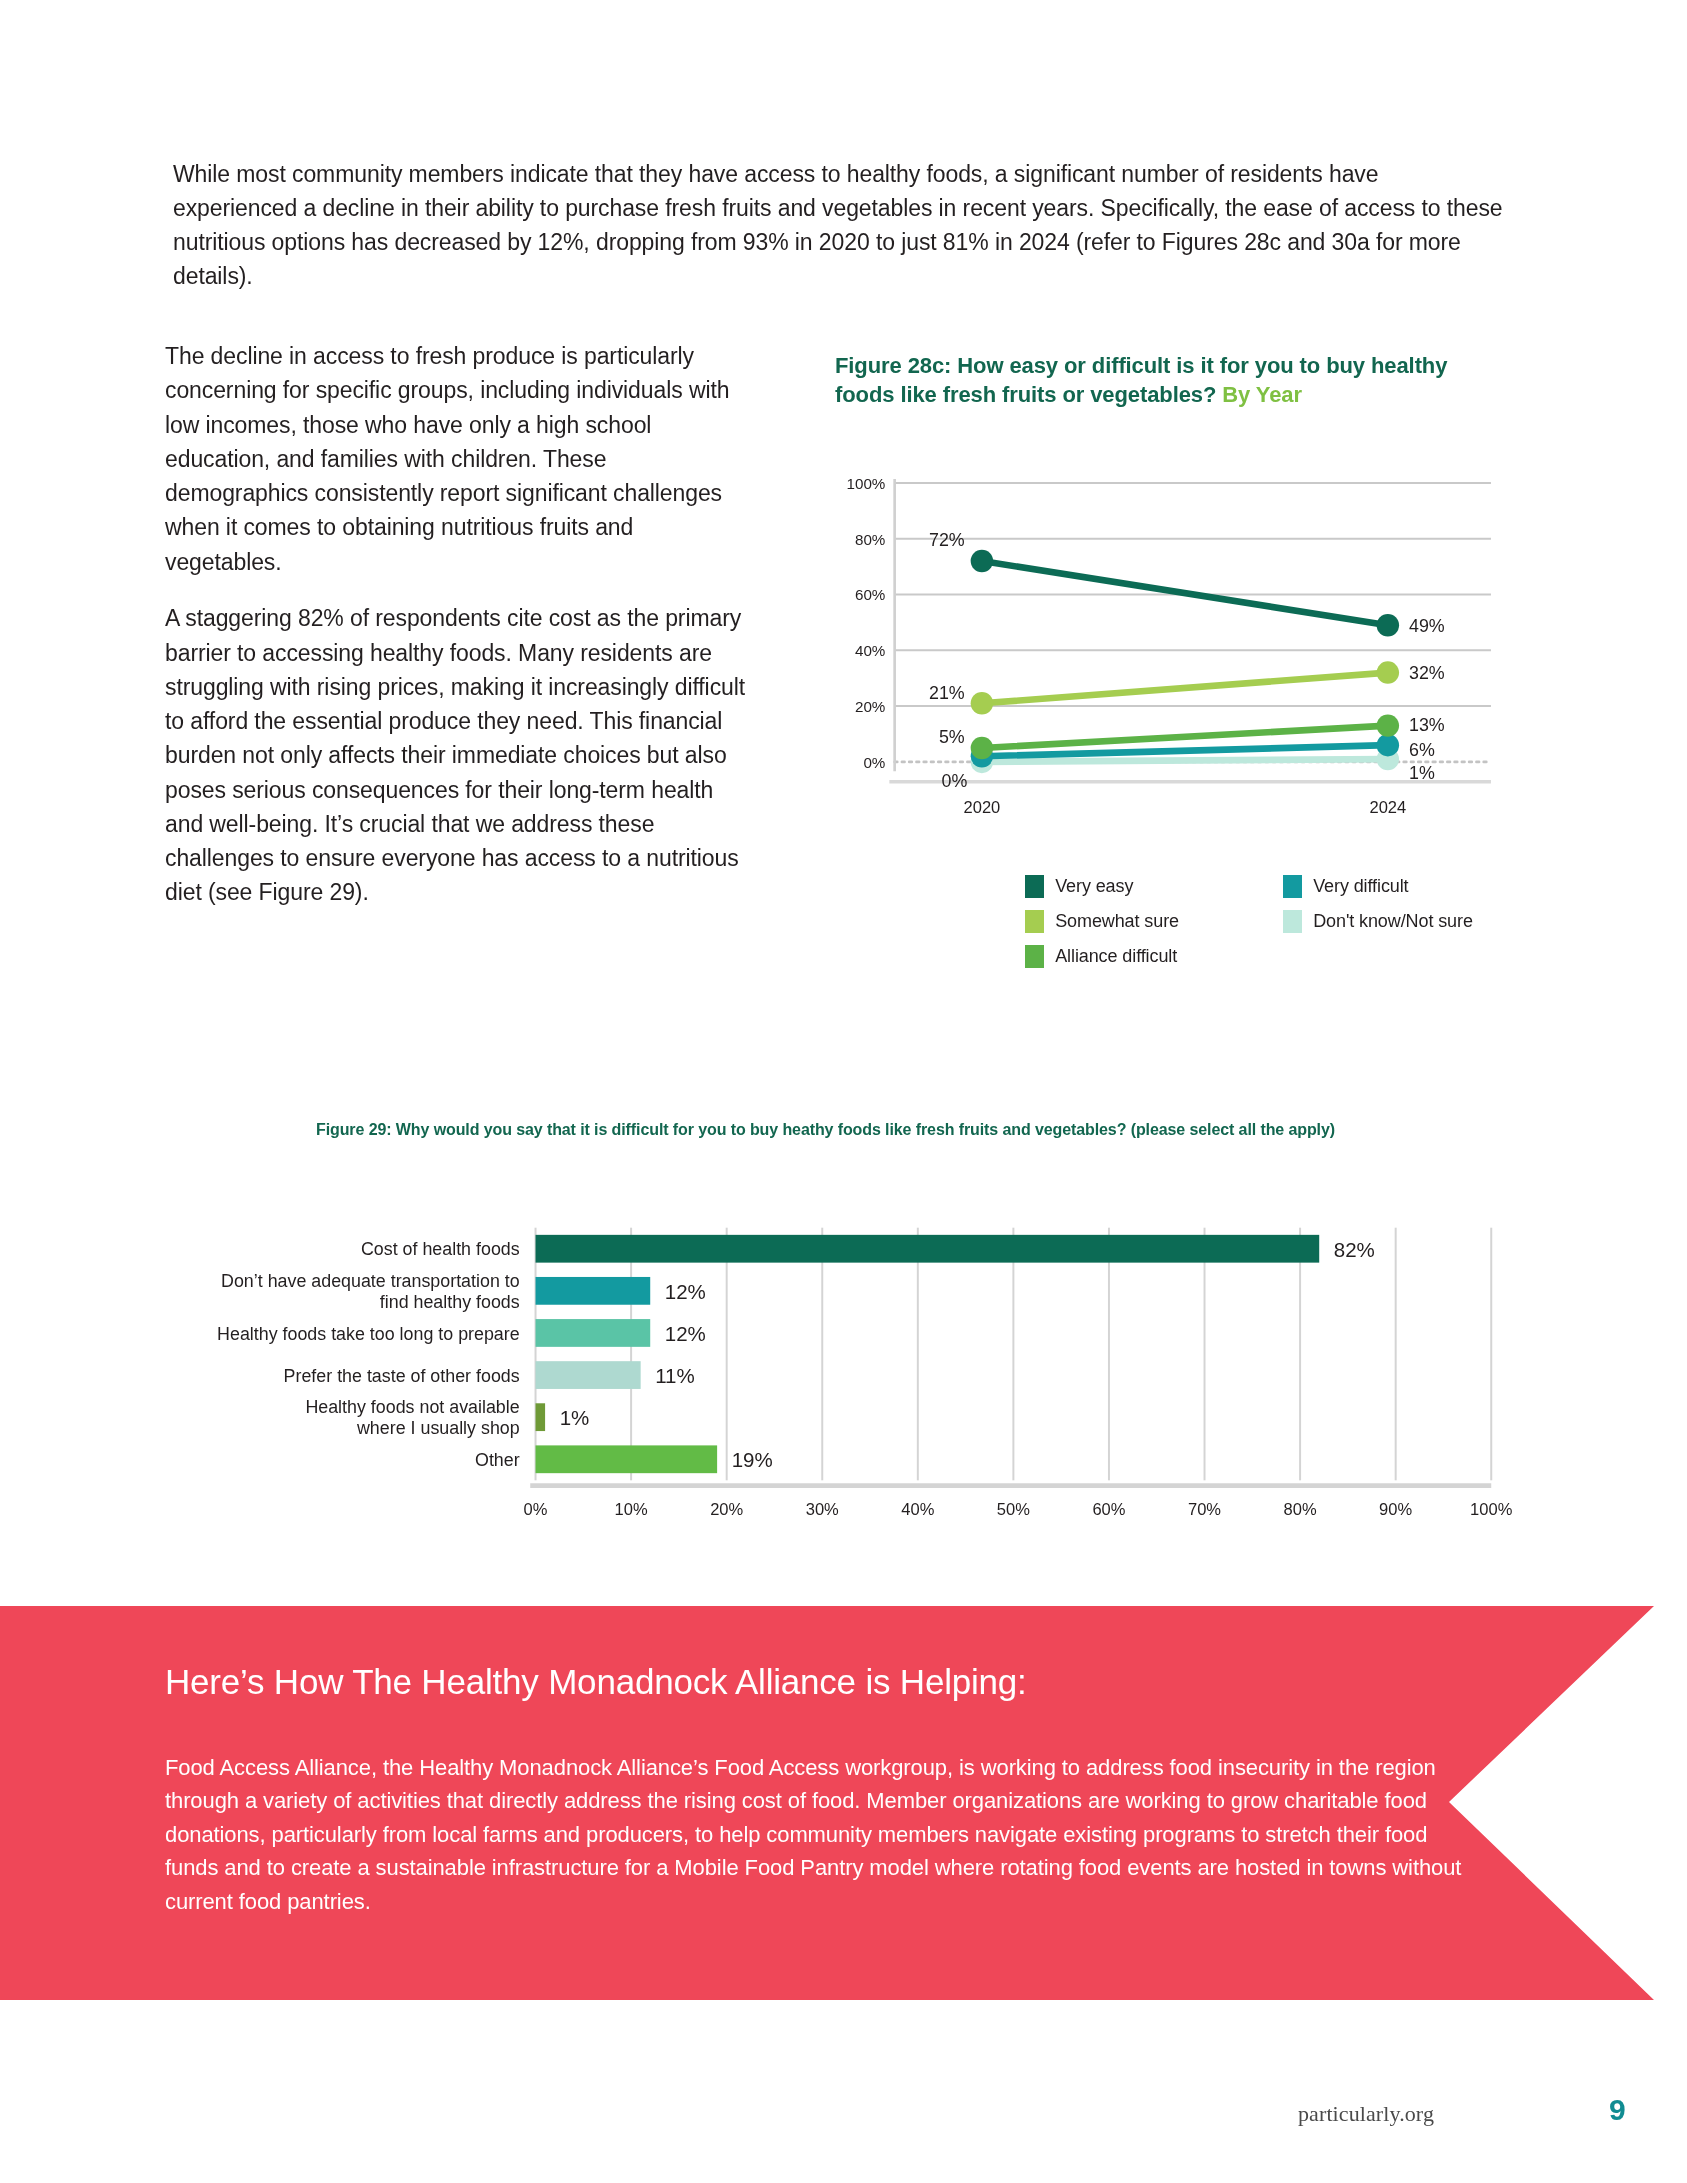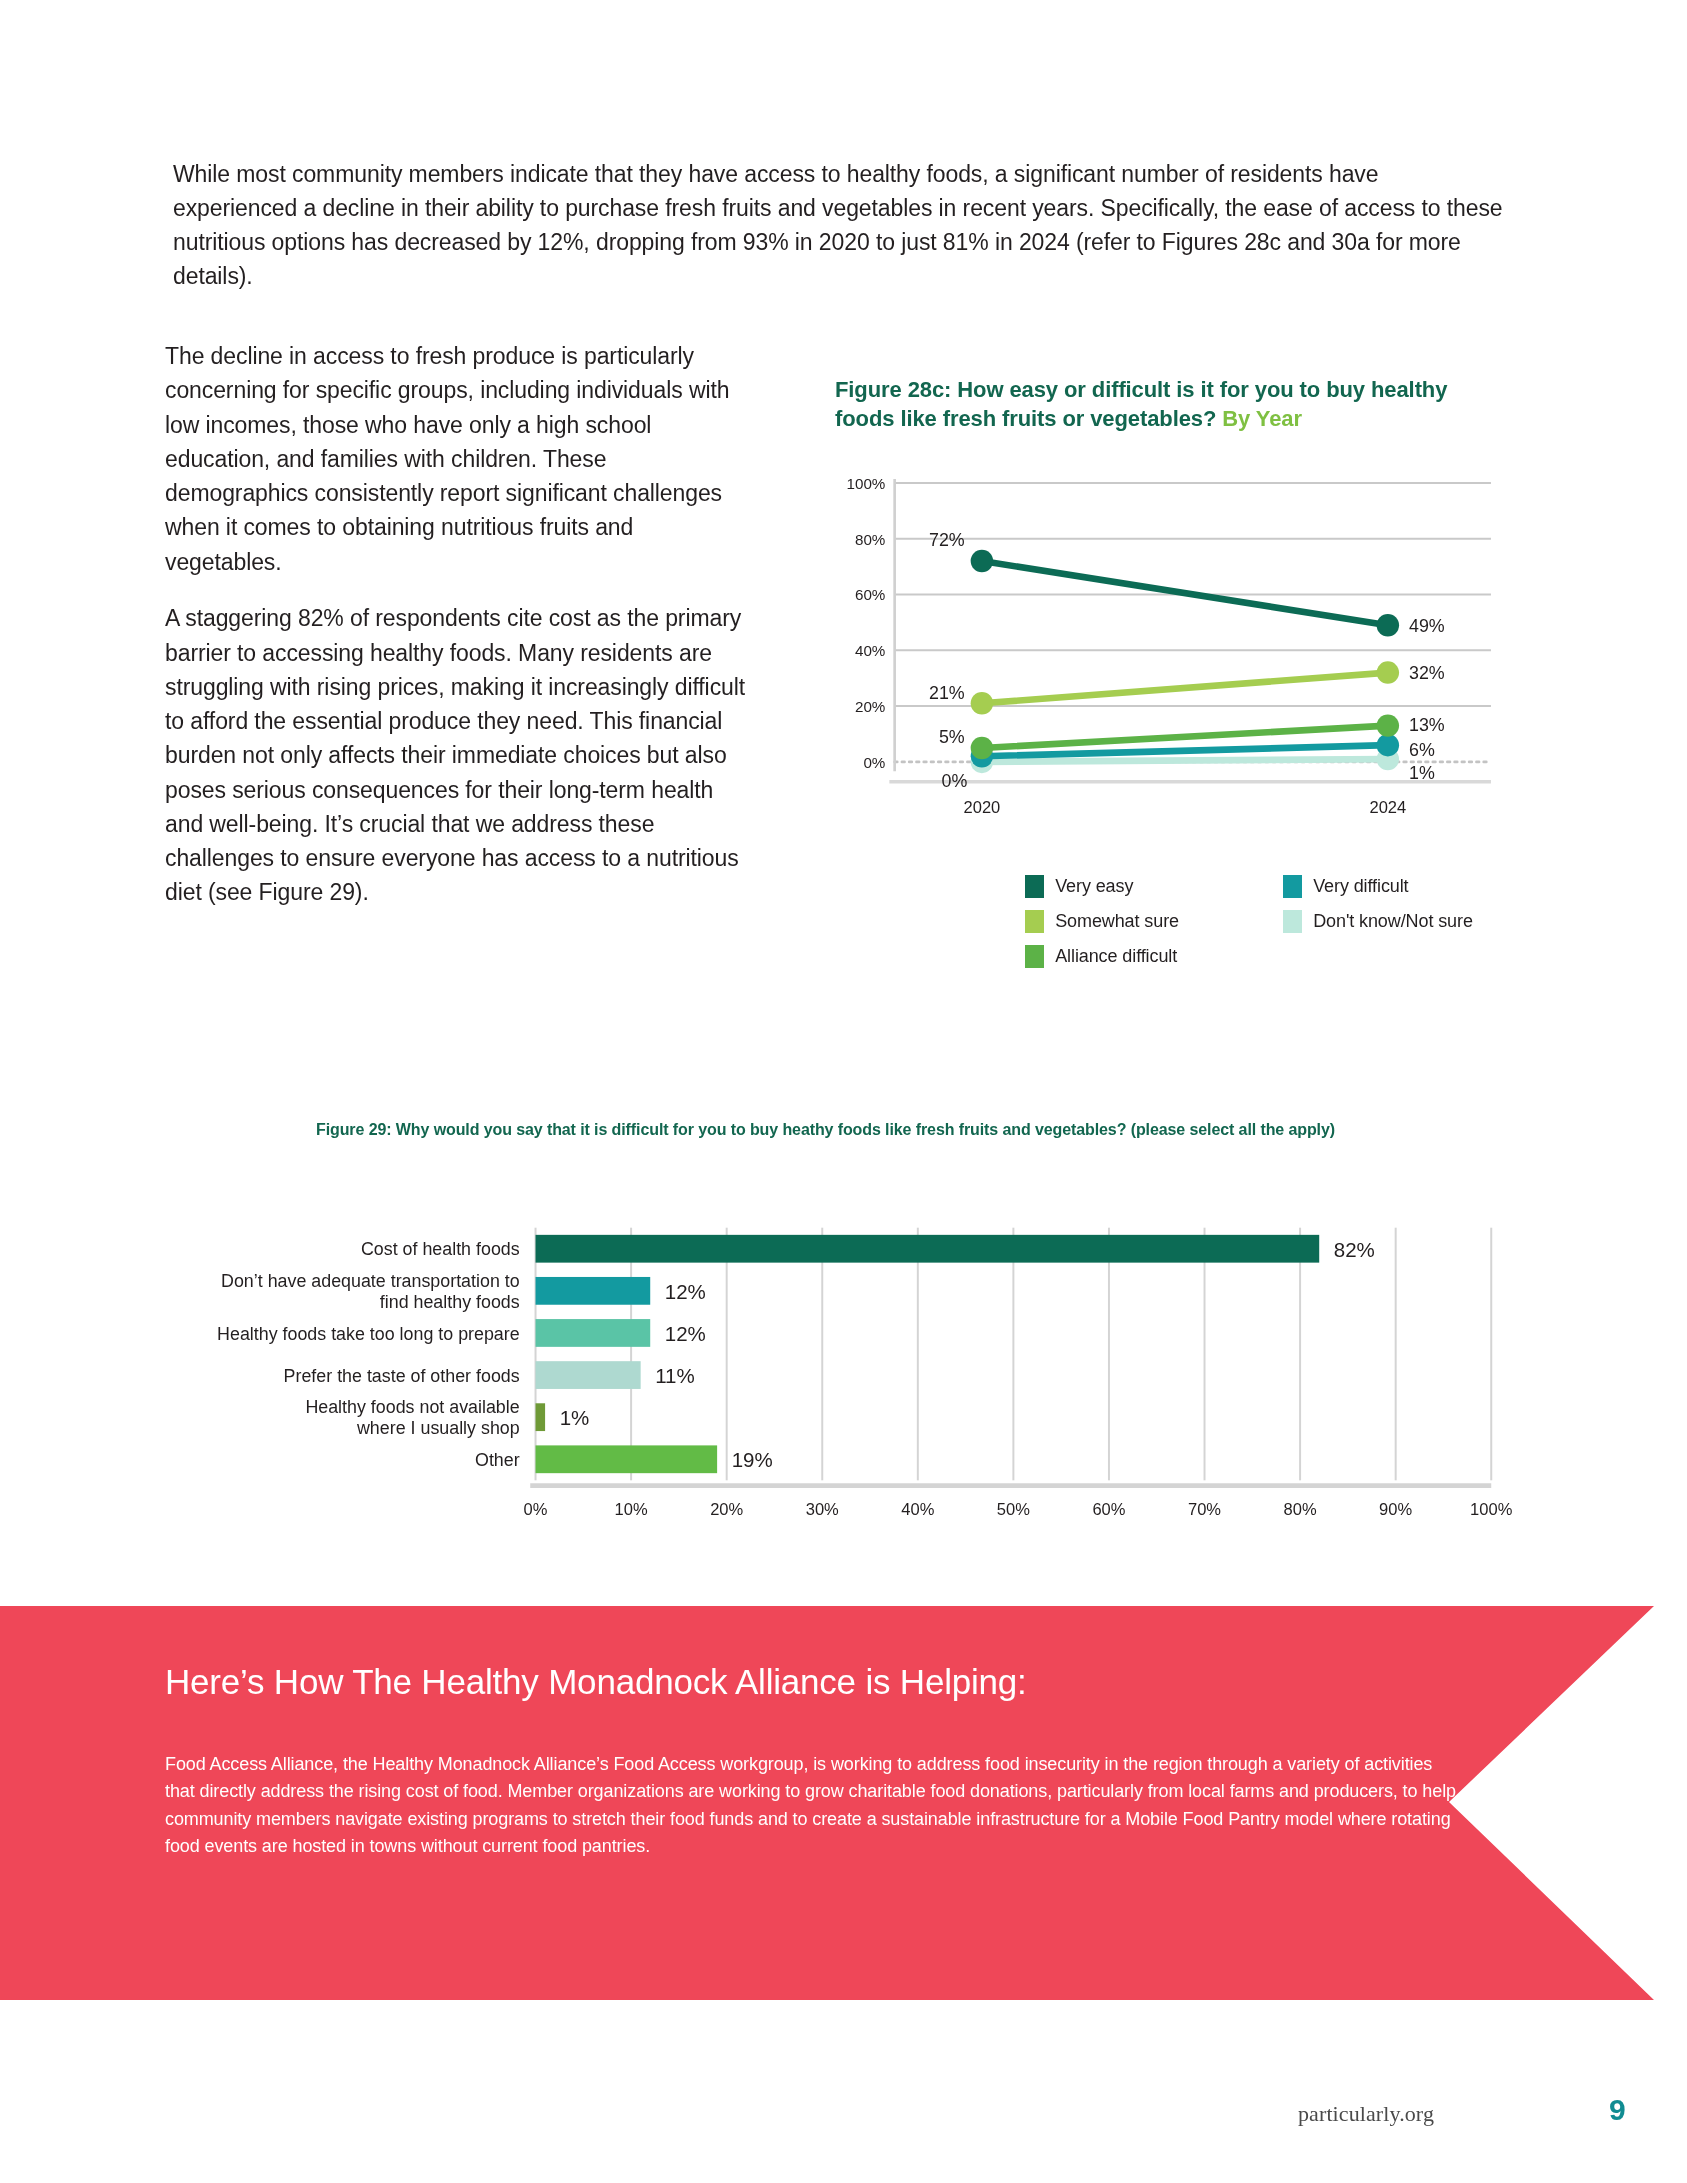--- a/index.html
+++ b/index.html
@@ -24,21 +24,20 @@
     font-size:23px;line-height:1.49;color:#231f20;
     letter-spacing:-0.1px;
   }
   .colleft p{margin:0 0 22.5px 0;}
 
   
   .fig28{position:absolute;left:835px;top:351px;width:662px;}
   .fig28-title{
     font-size:22px;line-height:1.33;color:#12664f;font-weight:600;
     letter-spacing:-0.1px;
-    margin-top:24px;
   }
   .fig28-title .byyear{color:#7fc042;}
 
   .lc-wrap{position:absolute;left:835px;top:471px;width:668px;height:357px;}
   .lc-svg{display:block;}
 
   
   .lg28{position:absolute;left:1025px;top:875px;width:476px;
         display:grid;grid-template-columns:258px 218px;
         row-gap:12.6px;text-align:center;}
@@ -61,21 +60,21 @@
     background:#ef4758;
     -webkit-clip-path:polygon(0 0,1654px 0,1449px 196px,1654px 394px,0 394px);
     clip-path:polygon(0 0,1654px 0,1449px 196px,1654px 394px,0 394px);
   }
   .banner-h{
     position:absolute;left:165px;top:1661px;width:1257px;
     font-size:35px;line-height:1.2;color:#ffffff;letter-spacing:-0.2px;
   }
   .banner-p{
     position:absolute;left:165px;top:1751px;width:1297px;
-    font-size:18px;line-height:1.52;color:#ffffff;letter-spacing:-0.1px;
+    font-size:22px;line-height:1.52;color:#ffffff;letter-spacing:-0.1px;
   }
 
   
   .foot-site{
     position:absolute;left:1298px;top:2101px;
     font-family:"Liberation Serif","DejaVu Serif",serif;
     font-size:22px;color:#4a4a4a;letter-spacing:0.1px;
   }
   .foot-num{
     position:absolute;left:1609px;top:2093px;

